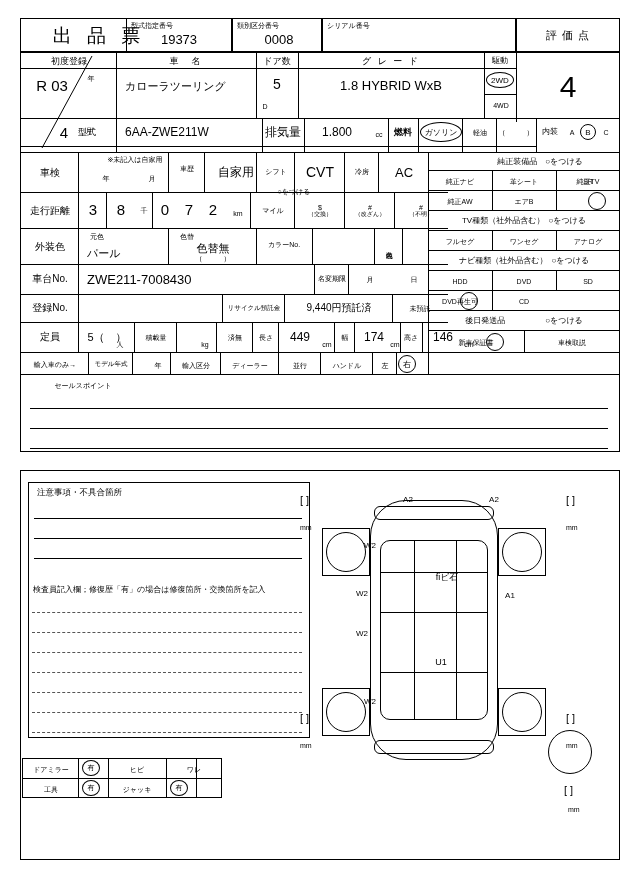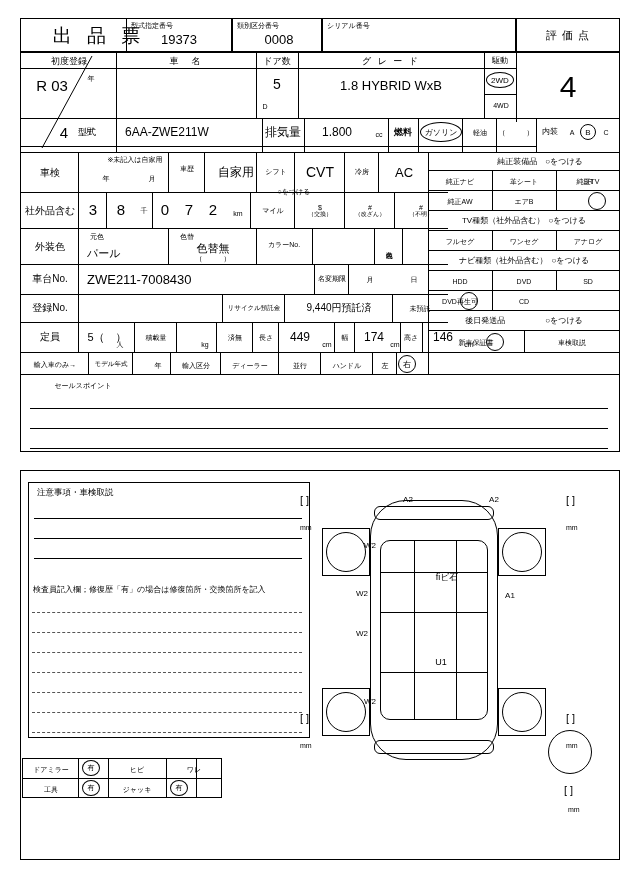--- a/index.html
+++ b/index.html
@@ -65,20 +65,21 @@
   </div>
   <div class="lbl xs" style="left:84px;top:72px;width:14px;height:12px;">年</div>
   <div class="lbl" style="left:50px;top:120px;width:28px;height:24px;font-size:15px;">4</div>
   <div class="lbl xs" style="left:82px;top:124px;width:14px;height:12px;">月</div>
 
   <svg style="position:absolute;left:20px;top:52px;width:96px;height:100px;">
     <line x1="72" y1="4" x2="22" y2="96" stroke="#000" stroke-width="1"></line>
   </svg>
 
   <div class="lbl" style="left:116px;top:54px;width:140px;height:14px;font-size:9px;letter-spacing:2px;">車　名</div>
+  <div class="lbl l" style="left:122px;top:74px;width:130px;height:24px;font-size:11px;">カローラツーリング</div>
   <div class="vline" style="left:256px;top:52px;height:66px;"></div>
 
   <div class="lbl" style="left:256px;top:54px;width:42px;height:14px;font-size:9px;">ドア数</div>
   <div class="lbl" style="left:256px;top:72px;width:42px;height:24px;font-size:14px;">5</div>
   <div class="lbl xs" style="left:258px;top:100px;width:14px;height:12px;">D</div>
   <div class="vline" style="left:298px;top:52px;height:66px;"></div>
 
   <div class="lbl" style="left:298px;top:54px;width:186px;height:14px;font-size:9px;letter-spacing:2px;">グ レ ー ド</div>
   <div class="lbl" style="left:300px;top:72px;width:182px;height:26px;font-size:13px;">1.8 HYBRID WxB</div>
   <div class="vline" style="left:484px;top:52px;height:66px;"></div>
@@ -194,21 +195,21 @@
   <div class="vline" style="left:256px;top:152px;height:40px;"></div>
   <div class="lbl xs" style="left:258px;top:162px;width:36px;height:18px;">シフト</div>
   <div class="vline" style="left:294px;top:152px;height:40px;"></div>
   <div class="lbl" style="left:296px;top:160px;width:48px;height:24px;font-size:14px;">CVT</div>
   <div class="vline" style="left:344px;top:152px;height:40px;"></div>
   <div class="lbl xs" style="left:346px;top:162px;width:32px;height:18px;">冷房</div>
   <div class="vline" style="left:378px;top:152px;height:40px;"></div>
   <div class="lbl" style="left:380px;top:160px;width:48px;height:24px;font-size:13px;">AC</div>
 
   <div class="hline" style="left:20px;top:228px;width:428px;"></div>
-  <div class="lbl" style="left:24px;top:196px;width:52px;height:30px;font-size:10px;">社外品含む</div>
+  <div class="lbl" style="left:24px;top:196px;width:52px;height:30px;font-size:10px;">走行距離</div>
   <div class="vline" style="left:78px;top:192px;height:36px;"></div>
   <div class="lbl" style="left:80px;top:196px;width:26px;height:26px;font-size:15px;">3</div>
   <div class="vline" style="left:106px;top:192px;height:36px;"></div>
   <div class="lbl" style="left:108px;top:196px;width:26px;height:26px;font-size:15px;">8</div>
   <div class="lbl xs" style="left:136px;top:202px;width:16px;height:16px;">千</div>
   <div class="vline" style="left:152px;top:192px;height:36px;"></div>
   <div class="lbl" style="left:154px;top:196px;width:22px;height:26px;font-size:15px;">0</div>
   <div class="lbl" style="left:178px;top:196px;width:22px;height:26px;font-size:15px;">7</div>
   <div class="lbl" style="left:202px;top:196px;width:22px;height:26px;font-size:15px;">2</div>
   <div class="lbl xs" style="left:226px;top:206px;width:24px;height:14px;">km</div>
@@ -325,21 +326,21 @@
       <span>右</span>
     </div>
   <div class="vline" style="left:396px;top:352px;height:22px;"></div>
 
   <div class="lbl xs" style="left:28px;top:378px;width:110px;height:14px;">セールスポイント</div>
   <div class="hline" style="left:30px;top:408px;width:578px;"></div>
   <div class="hline" style="left:30px;top:428px;width:578px;"></div>
   <div class="hline" style="left:30px;top:448px;width:578px;"></div>
 
   <div class="bx" style="left:28px;top:482px;width:282px;height:256px;"></div>
-  <div class="lbl l" style="left:34px;top:484px;width:200px;height:16px;font-size:8.5px;">注意事項・車検取説</div>
+  <div class="lbl l" style="left:34px;top:484px;width:200px;height:16px;font-size:8.5px;">注意事項・不具合箇所</div>
   <div class="thin" style="left:34px;top:518px;width:268px;"></div>
   <div class="thin" style="left:34px;top:538px;width:268px;"></div>
   <div class="thin" style="left:34px;top:558px;width:268px;"></div>
   <div class="lbl l" style="left:30px;top:582px;width:280px;height:16px;font-size:8px;">検査員記入欄；修復歴「有」の場合は修復箇所・交換箇所を記入</div>
   <div class="dotline" style="left:32px;top:612px;width:270px;"></div>
   <div class="dotline" style="left:32px;top:632px;width:270px;"></div>
   <div class="dotline" style="left:32px;top:652px;width:270px;"></div>
   <div class="dotline" style="left:32px;top:672px;width:270px;"></div>
   <div class="dotline" style="left:32px;top:692px;width:270px;"></div>
   <div class="dotline" style="left:32px;top:712px;width:270px;"></div>

